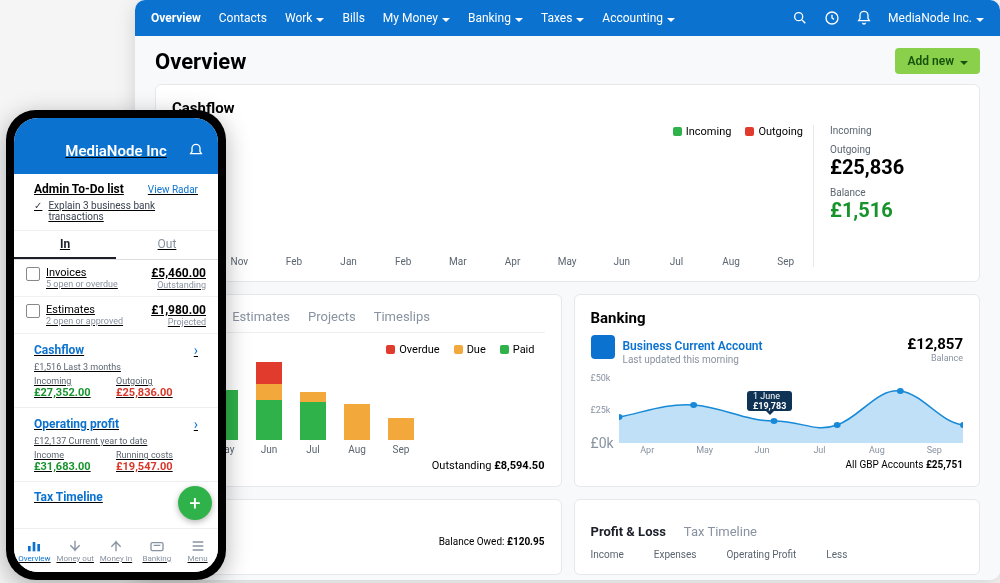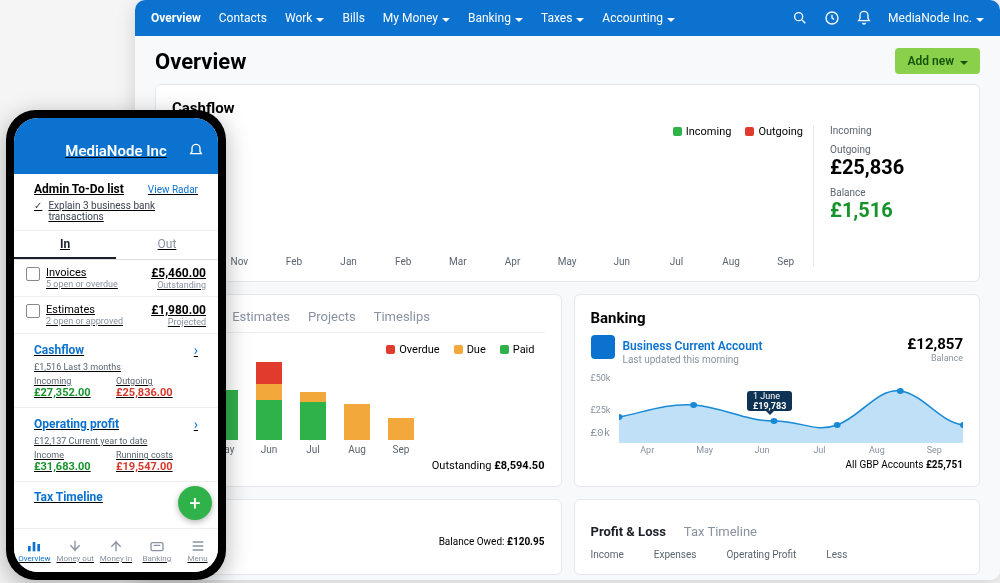--- a/index.html
+++ b/index.html
@@ -330,21 +330,21 @@
             <div class="sub">Last updated this morning</div>
           </div>
           <div class="bankbal">
             <div class="v">£12,857</div>
             <div class="l">Balance</div>
           </div>
         </div>
         <div class="spark">
           <div style="position:absolute;left:0;top:0;font-size:9px;color:#8892a0;">£50k</div>
           <div style="position:absolute;left:0;top:32px;font-size:9px;color:#8892a0;">£25k</div>
-          <div style="position:absolute;left:0;top:54px;font-size:11px;color:#8892a0;font-family:Liberation Mono, monospace;">£0k</div>
+          <div style="position:absolute;left:0;top:62px;font-size:14px;color:#8892a0;">£0k</div>
           <svg viewBox="0 0 300 70" preserveAspectRatio="none" style="padding-left:28px;">
             <path d="M0,44 C20,40 40,30 65,32 C90,34 110,48 135,48 C160,48 170,60 190,52 C210,44 225,15 245,18 C265,21 280,50 300,52 L300,70 L0,70 Z" fill="#bfe0f7"></path>
             <path d="M0,44 C20,40 40,30 65,32 C90,34 110,48 135,48 C160,48 170,60 190,52 C210,44 225,15 245,18 C265,21 280,50 300,52" fill="none" stroke="#1889d6" stroke-width="1.5"></path>
             <circle cx="0" cy="44" r="3" fill="#1889d6"></circle>
               <circle cx="65" cy="32" r="3" fill="#1889d6"></circle>
               <circle cx="135" cy="48" r="3" fill="#1889d6"></circle>
               <circle cx="190" cy="52" r="3" fill="#1889d6"></circle>
               <circle cx="245" cy="18" r="3" fill="#1889d6"></circle>
               <circle cx="300" cy="52" r="3" fill="#1889d6"></circle>
           </svg>

